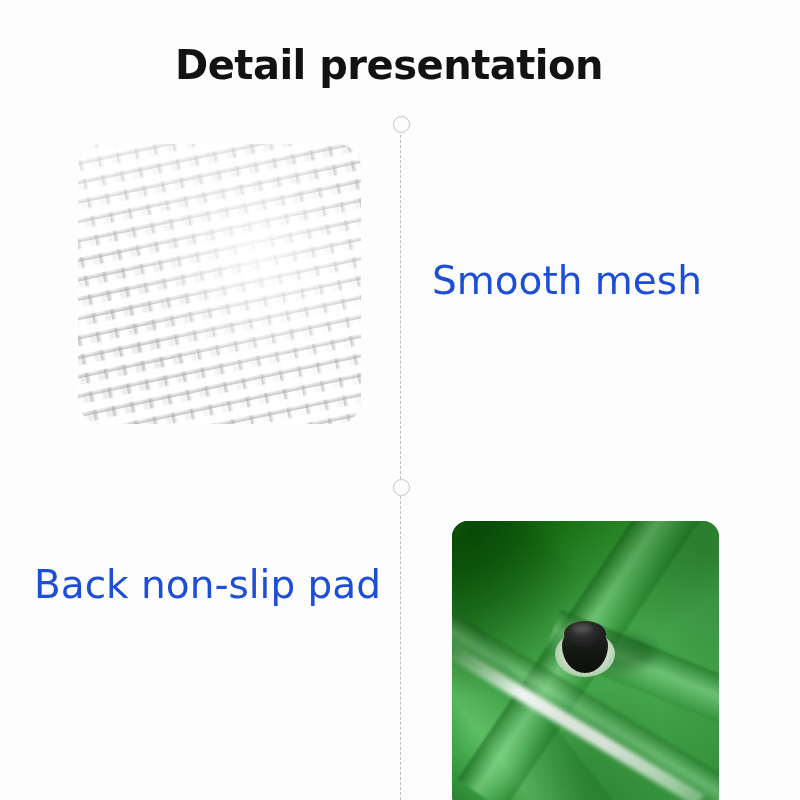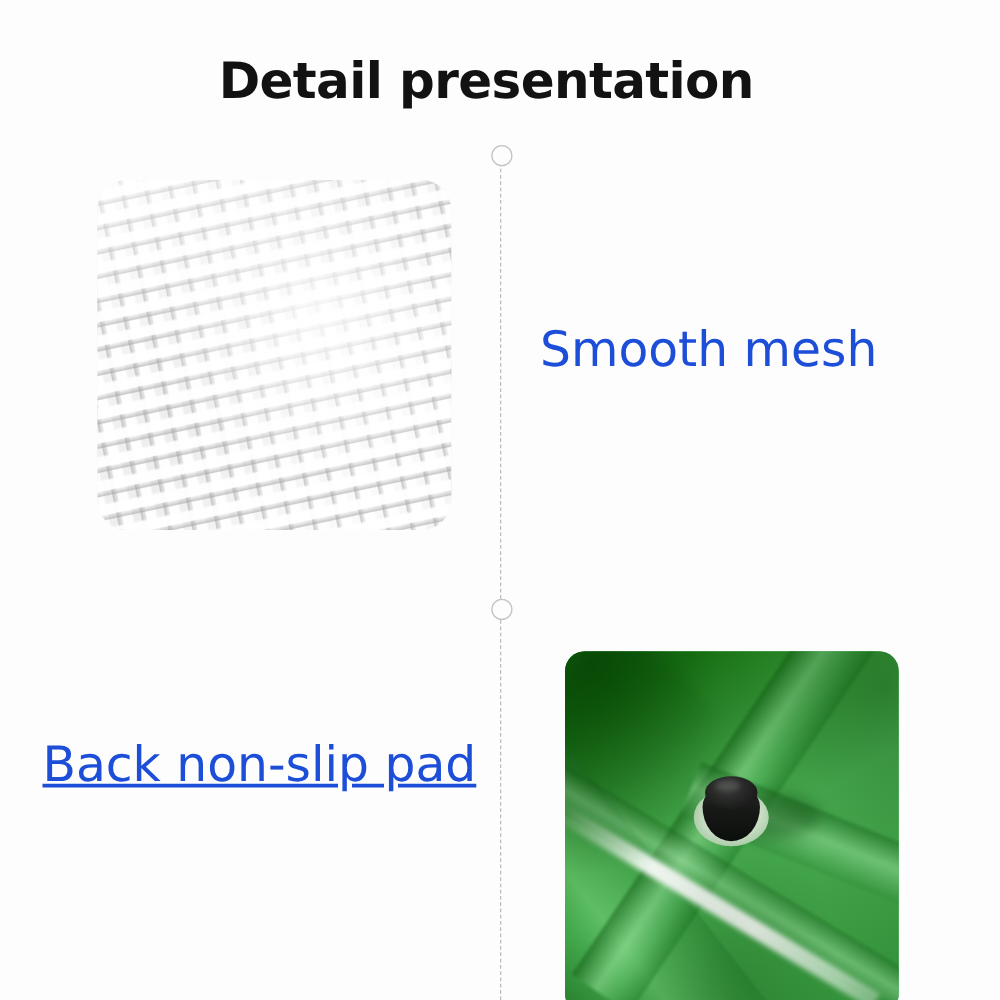--- a/index.html
+++ b/index.html
@@ -292,22 +292,21 @@
     font-size: 39px;
     color: #1d4ed8;
     white-space: nowrap;
   }
   #caption-smooth-mesh {
     left: 432px;
     top: 258px;
   }
   #caption-back-pad {
     left: 34px;
-    top: 590px;
-    text-decoration: underline;
+    top: 562px;
   }
 </style>
 </head>
 <body>
 
 <div id="stage">
 
   <div id="page-title">Detail presentation</div>
 
   <div id="connector">

